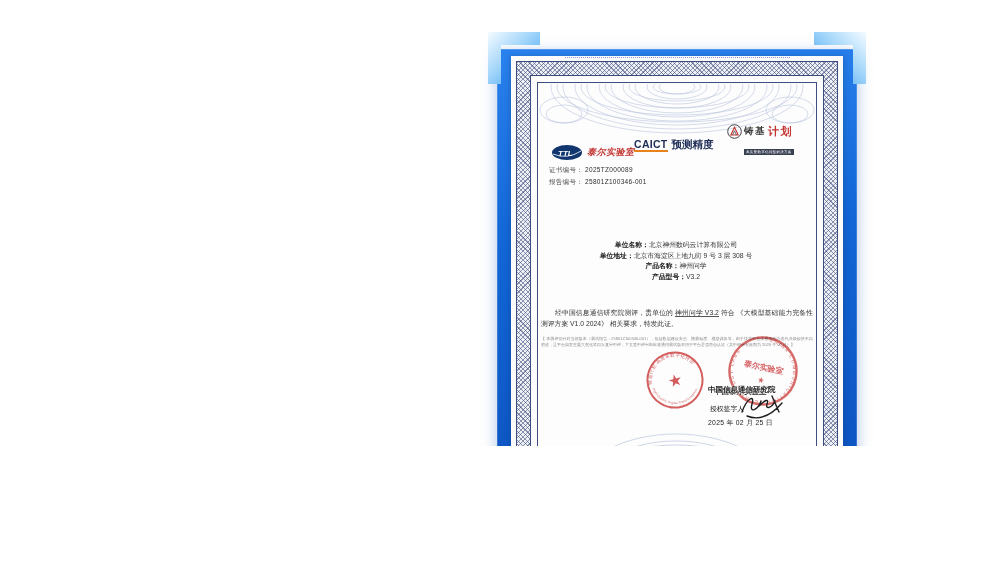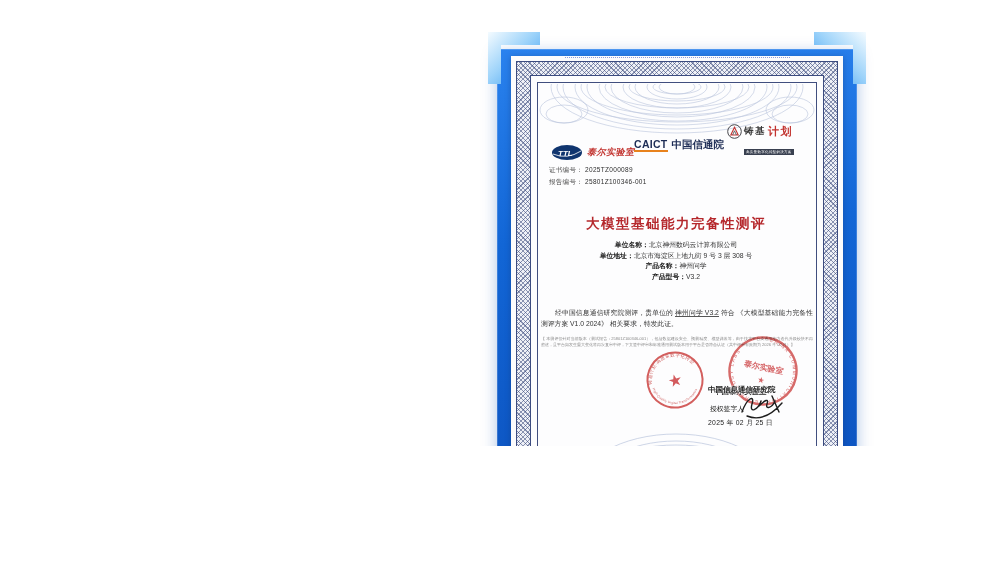--- a/index.html
+++ b/index.html
@@ -140,21 +140,21 @@
     <svg width="34" height="17">
       <ellipse cx="16" cy="8.5" rx="15" ry="7.5" fill="#10356f"></ellipse>
       <path d="M2,10 Q16,16 30,7" stroke="#ffffff" stroke-width="0.8" fill="none"></path>
       <text x="7" y="11.5" font-size="8" font-style="italic" font-weight="bold" fill="#ffffff">TTL</text>
     </svg>
     <span class="ttl-cn">泰尔实验室</span>
   </div>
 
   <div class="abs caict">
     <span class="caict-latin">CAICT</span>
-    <span class="caict-cn">中国信通院</span>
+    <span class="caict-cn">预测精度</span>
   </div>
 
   <div class="abs zhuji">
     <div class="zhuji-top">
       <svg width="15" height="15">
         <circle cx="7.5" cy="7.5" r="6.8" fill="none" stroke="#45454a" stroke-width="1"></circle>
         <path d="M7.5,3.2 L11.2,11 L3.8,11 Z" fill="none" stroke="#c2332f" stroke-width="1.1"></path>
         <path d="M5.6,11 L7.5,6.8 L9.4,11" fill="none" stroke="#45454a" stroke-width="0.8"></path>
       </svg>
       <span class="zhuji-dark">铸基</span>
@@ -165,21 +165,20 @@
 
   <div class="abs meta-row m1">
     <span>证书编号：</span>
     <span class="val">2025TZ000089</span>
   </div>
   <div class="abs meta-row m2">
     <span>报告编号：</span>
     <span class="val">25801Z100346-001</span>
   </div>
 
-  <div class="abs title t2">大模型基础能力完备性测评</div>
 
   <div class="abs field-row f0">
     <b>单位名称：</b><span>北京神州数码云计算有限公司</span>
   </div>
   <div class="abs field-row f1">
     <b>单位地址：</b><span>北京市海淀区上地九街 9 号 3 层 308 号</span>
   </div>
   <div class="abs field-row f2">
     <b>产品名称：</b><span>神州问学</span>
   </div>

